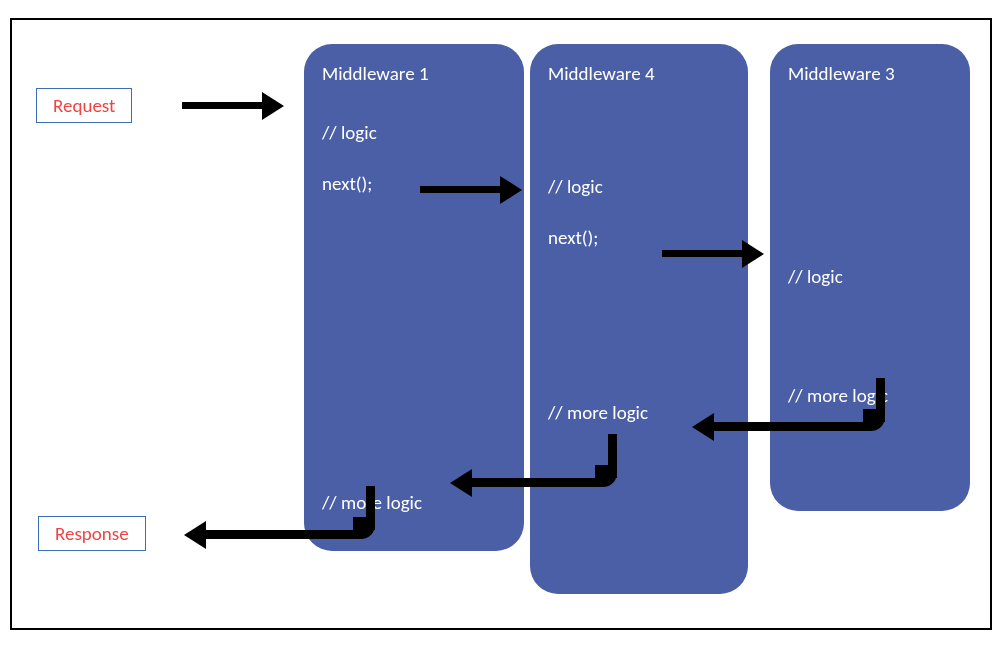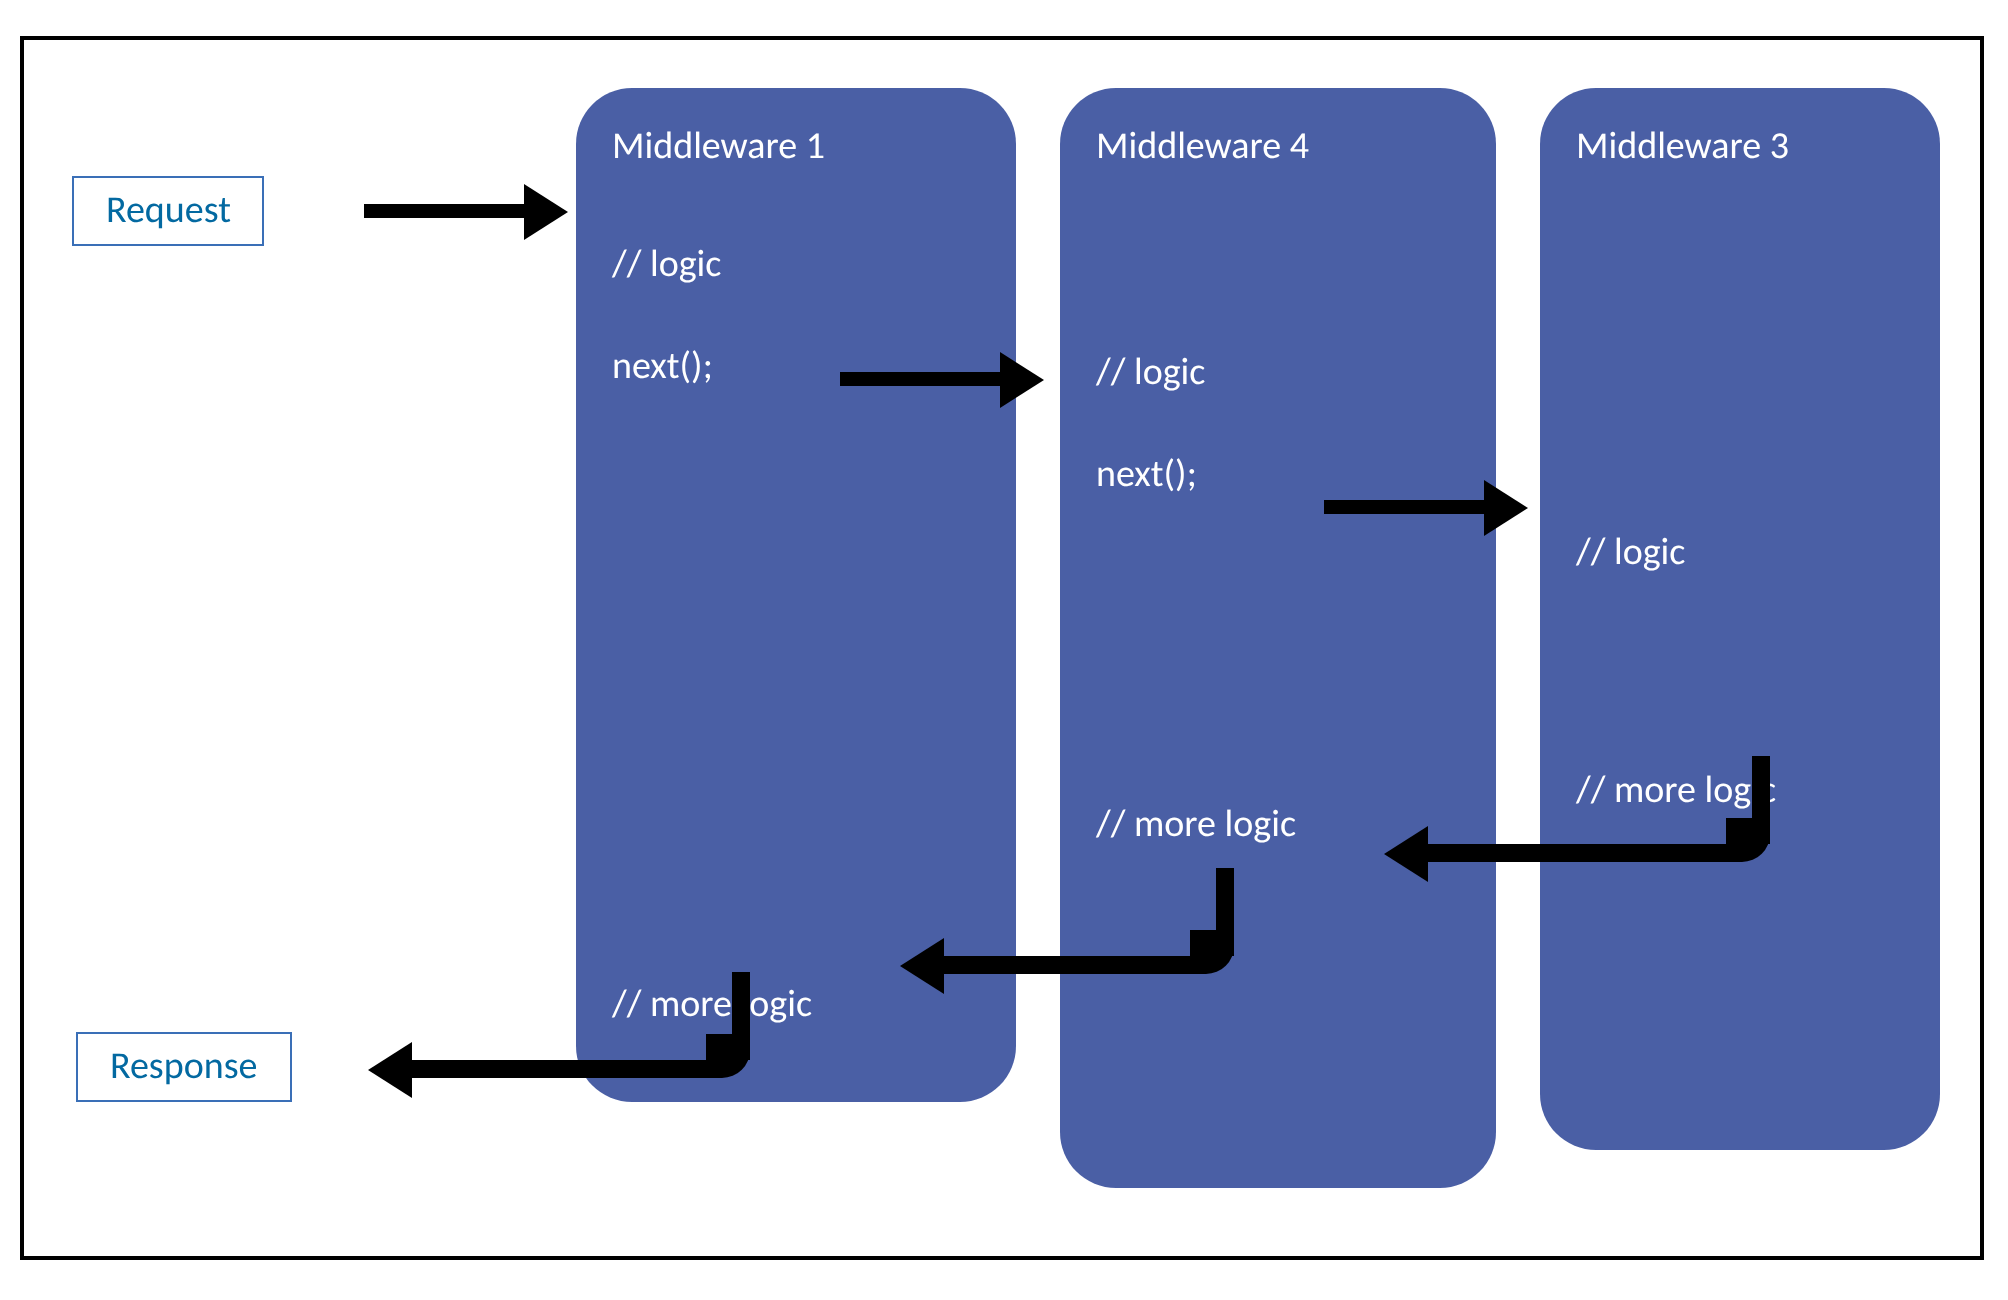--- a/index.html
+++ b/index.html
@@ -18,35 +18,35 @@
       height: 612px;
       border: 2px solid #000;
       background: #fff;
     }
     .label-box {
       position: absolute;
       border: 1.5px solid #3a6fb7;
       background: #fff;
       padding: 5px 16px;
       font-size: 19px;
-      color: #0369a1;
+      color: #ef4444;
     }
     .request-box { top: 68px; left: 24px; }
     .response-box { top: 496px; left: 26px; }
     .mw-box {
       position: absolute;
       background: #4a5fa5;
       border-radius: 28px;
       color: #fff;
       font-size: 19px;
       padding: 18px 0 0 18px;
     }
-    .mw1 { top: 24px; left: 276px; width: 220px; height: 507px; }
+    .mw1 { top: 24px; left: 292px; width: 220px; height: 507px; }
     .mw2 { top: 24px; left: 518px; width: 218px; height: 550px; }
-    .mw3 { top: 24px; left: 758px; width: 200px; height: 531px; }
+    .mw3 { top: 24px; left: 758px; width: 200px; height: 467px; }
     .mw-title { margin-bottom: 36px; }
     .mw-line { margin-bottom: 28px; }
     .mw3 .logic { margin-top: 180px; }
     .mw3 .more-logic { margin-top: 96px; }
     .mw2 .logic { margin-top: 90px; }
     .mw2 .next { margin-top: 28px; }
     .mw2 .more-logic { margin-top: 152px; }
     .mw1 .logic { margin-bottom: 28px; }
     .mw1 .next { margin-bottom: 0; }
     .mw1 .more-logic { margin-top: 296px; }

